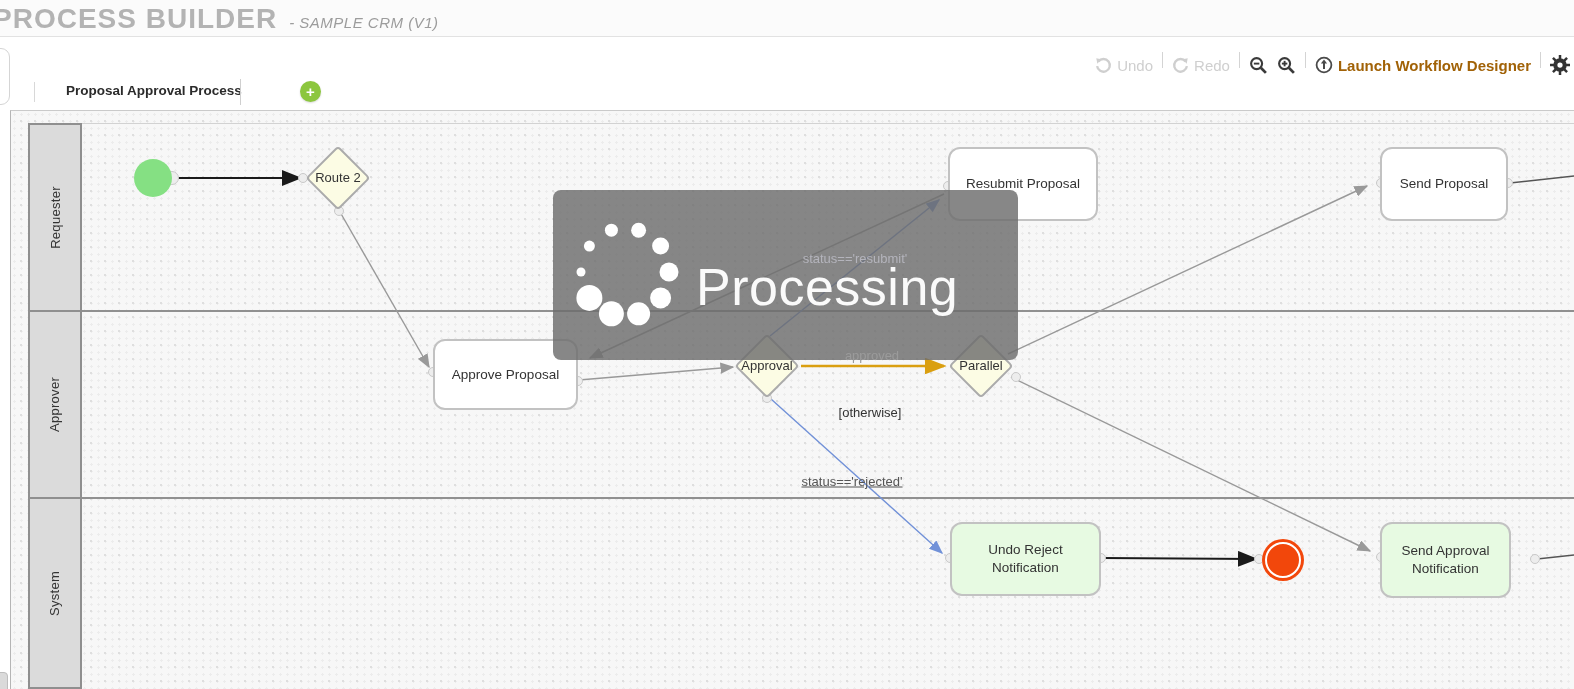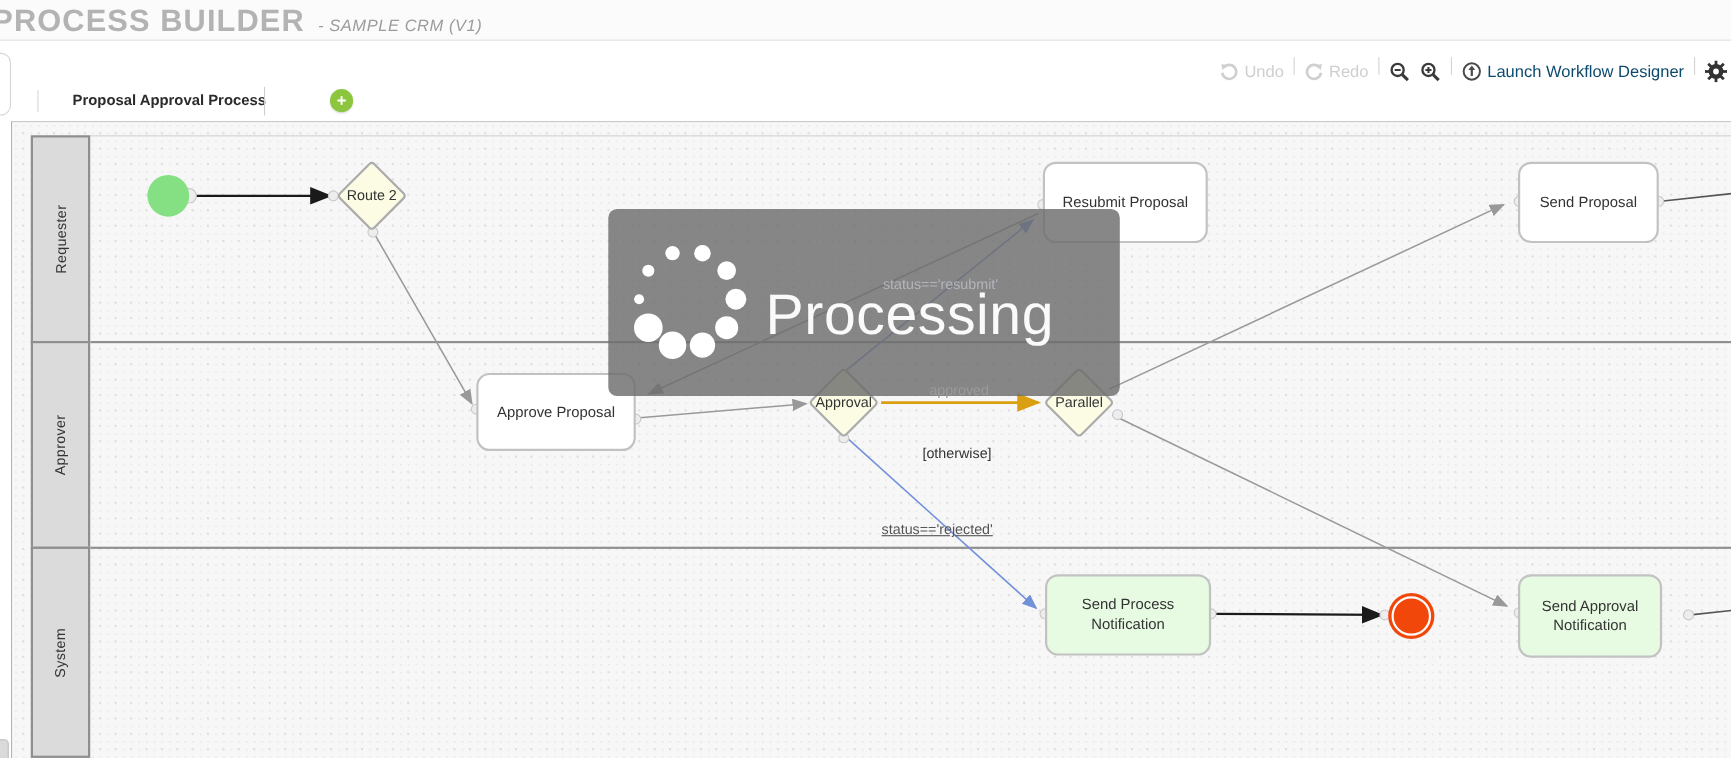--- a/index.html
+++ b/index.html
@@ -15,21 +15,21 @@
     margin-left:-7px; line-height:37px; white-space:nowrap; }
   .app-subtitle { font-style:italic; font-size:15px; color:#9c9c9c; margin-left:12px;
     letter-spacing:.5px; white-space:nowrap; }
 
   
   .toolbar { position:absolute; top:52px; right:4px; height:26px;
     display:flex; gap:9px; font-size:15px; }
   .tb-item { display:flex; align-items:center; gap:5px; cursor:pointer; white-space:nowrap; }
   .tb-disabled { color:#cfcfcf; }
   .tb-disabled svg { color:#cfcfcf; }
-  .tb-launch { color:#0c4a6e; }
+  .tb-launch { color:#a16207;font-weight:bold; }
   .tb-sep { width:1px; height:16px; background:#d4d4d4; }
   .tb-icon { display:block; color:#3a3a3a; }
 
   
   .tab-row { position:absolute; left:0; top:75px; width:1574px; height:34px; background:#fff; }
   .tab-left-tick { position:absolute; left:34px; top:7px; width:1px; height:20px; background:#d8d8d8; }
   .tab-label { position:absolute; left:41px; top:8px; font-size:13.5px; font-weight:bold; color:#2b2b2b; cursor:pointer;margin-left:25px; }
   .tab-sep { position:absolute; left:240px; top:4px; width:1px; height:26px; background:#cfcfcf; }
   .add-btn { position:absolute; left:300px; top:81px; width:21px; height:21px; border-radius:50%;
     background:var(--accent-green); color:#fff; font-size:15px; font-weight:bold;
@@ -275,21 +275,21 @@
       <div class="dshape"></div>
       <div class="dlabel">Approval</div>
     </div>
 
     <div class="dnode" style="left:958px;top:343px">
       <div class="dshape"></div>
       <div class="dlabel">Parallel</div>
     </div>
 
     <div class="task task-green" style="left:950px;top:522px;width:151px;height:74px">
-      <span>Send Process Notification</span>
+      <span>Undo Reject Notification</span>
     </div>
 
     <div class="event-end">
       <div class="event-end-ring"></div>
     </div>
 
     <div class="task task-green" style="left:1380px;top:522px;width:131px;height:76px">
       <span>Send Approval Notification</span>
     </div>
 

